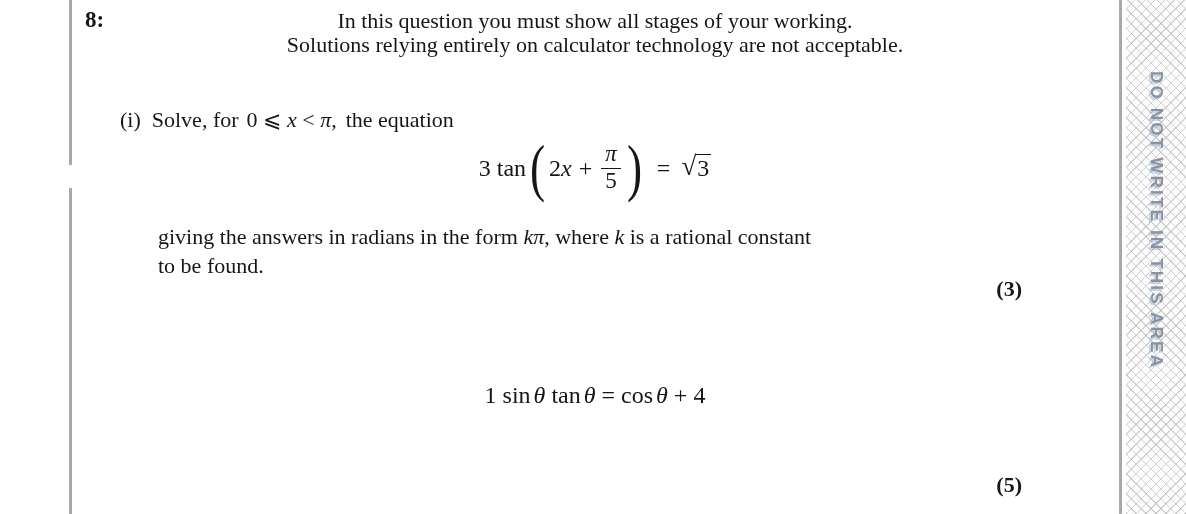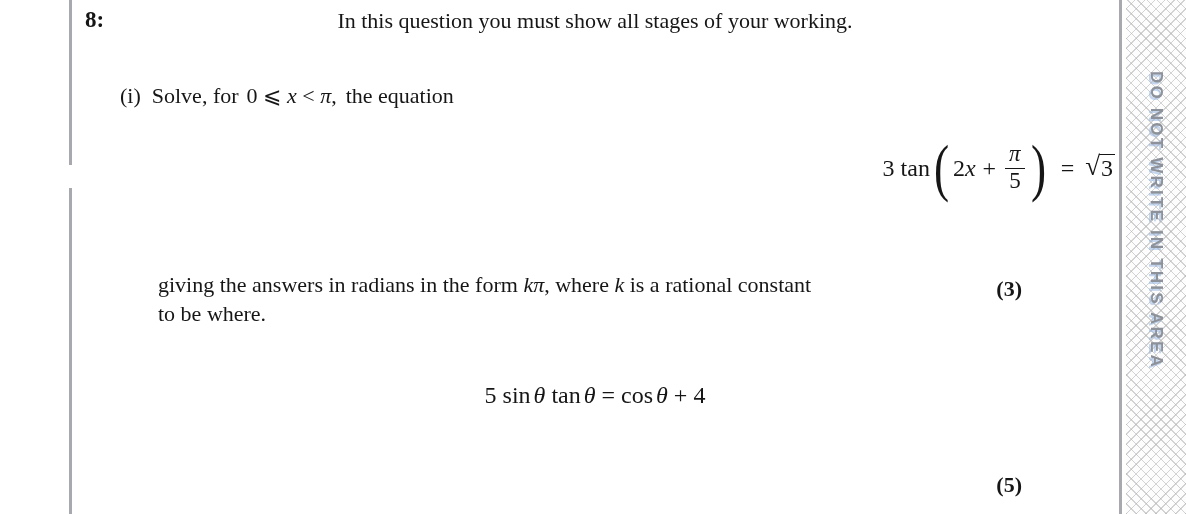--- a/index.html
+++ b/index.html
@@ -41,32 +41,32 @@
 
   .q-num {
     position: absolute; left: 85px; top: 7px;
     font-weight: bold; font-size: 23px;
   }
   .q-header {
     position: absolute; left: 75px; top: 9px; width: 1040px;
     text-align: center; font-weight: normal; font-size: 22px; line-height: 23.5px;
   }
 
-  .part-line { position: absolute; font-size: 22px; white-space: nowrap; }
+  .part-line { position: absolute; font-size: 22px; white-space: nowrap; margin-top: 24px; }
   .part-line-i  { left: 120px; top: 83px; }
   .part-line-ii { left: 112px; top: 324px; }
   .part-marker { margin-right: 11px; }
   .cond { margin-left: 8px; }
   .tail { margin-left: 9px; }
   .it { font-style: italic; }
 
   
   .eq1 {
     position: absolute; left: 75px; top: 134px; width: 1040px; height: 68px;
-    display: flex; justify-content: flex-end; align-items: center;
+    display: flex; justify-content: center; align-items: center;
     font-size: 24px;
   }
   .eq1 .paren {
     font-size: 63px; line-height: 1; font-weight: 400;
     transform: scaleX(0.72); margin: 0 1px;
   }
   .plus { margin: 0 7px; }
   .frac {
     display: inline-flex; flex-direction: column; align-items: center;
     font-size: 23px; line-height: 1.08; margin: 0 2px;
@@ -79,21 +79,21 @@
   .sqrt .radicand { border-top: 1.8px solid #161616; line-height: 1.15; margin-left: -1px; padding: 0 2px; }
 
   
   .eq2 {
     position: absolute; left: 75px; top: 382px; width: 1040px;
     text-align: center; font-size: 24px; white-space: nowrap;
   }
   .eq2 .sp { margin-left: 6px; }
   .eq2 .sp-sm { margin-left: 3px; }
 
-  .desc { position: absolute; font-size: 22px; line-height: 28.5px; margin-top: 48px; }
+  .desc { position: absolute; font-size: 22px; line-height: 28.5px; }
   .desc-i  { left: 158px; top: 223px; }
   .desc-ii { left: 158px; top: 441px; }
 
   .marks {
     position: absolute; left: 75px; width: 947px;
     text-align: right; font-weight: bold; font-size: 22px;
   }
   .mark-3 { top: 276px; }
   .mark-5 { top: 472px; }
 </style>
@@ -107,20 +107,21 @@
   <div class="rule rule-right"></div>
 
   <div class="nowrite-strip">
     <div class="nowrite-text">DO NOT WRITE IN THIS AREA</div>
   </div>
 
   <div class="q-num">8:</div>
 
   <div class="q-header">
     <div>In this question you must show all stages of your working.</div>
+    <div>Solutions relying entirely on calculator technology are not acceptable.</div>
   </div>
 
   <div class="part-line part-line-i"><span class="part-marker">(i)</span><span>Solve, for</span><span class="cond"><span>0 ⩽ </span><span class="it">x</span><span> &lt; </span><span class="it">π</span><span>,</span></span><span class="tail">the equation</span></div>
 
   <div class="eq1">
     <span>3 tan</span>
     <span class="paren">(</span>
     <span><span>2</span><span class="it">x</span><span class="plus">+</span></span>
     <span class="frac">
       <span class="num it">π</span>
@@ -129,24 +130,24 @@
     <span class="paren">)</span>
     <span class="eq-equals">=</span>
     <span class="sqrt">
         <span class="radical">√</span>
         <span class="radicand">3</span>
       </span>
   </div>
 
   <div class="desc desc-i">
     <div><span>giving the answers in radians in the form </span><span class="it">kπ</span><span>, where </span><span class="it">k</span><span> is a rational constant</span></div>
-    <div>to be where.</div>
+    <div>to be found.</div>
   </div>
 
   <div class="marks mark-3">(3)</div>
 
 
-  <div class="eq2"><span>5 sin</span><span class="it sp-sm">θ</span><span class="sp">tan</span><span class="it sp-sm">θ</span><span class="sp">= cos</span><span class="it sp-sm">θ</span><span class="sp">+ 4</span></div>
+  <div class="eq2"><span>1 sin</span><span class="it sp-sm">θ</span><span class="sp">tan</span><span class="it sp-sm">θ</span><span class="sp">= cos</span><span class="it sp-sm">θ</span><span class="sp">+ 4</span></div>
 
 
   <div class="marks mark-5">(5)</div>
 
 </div>
 
 </body></html>

